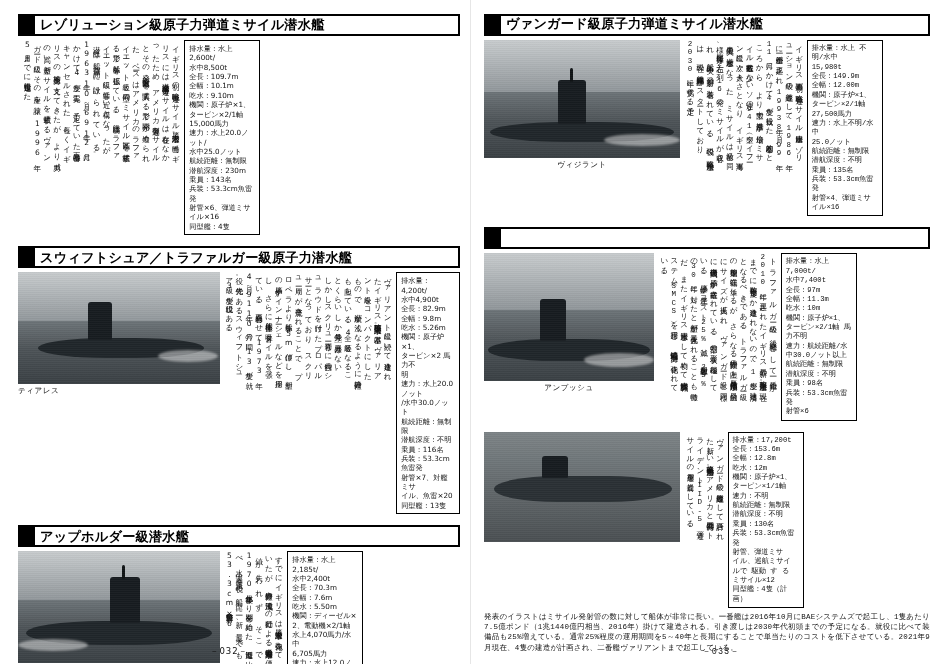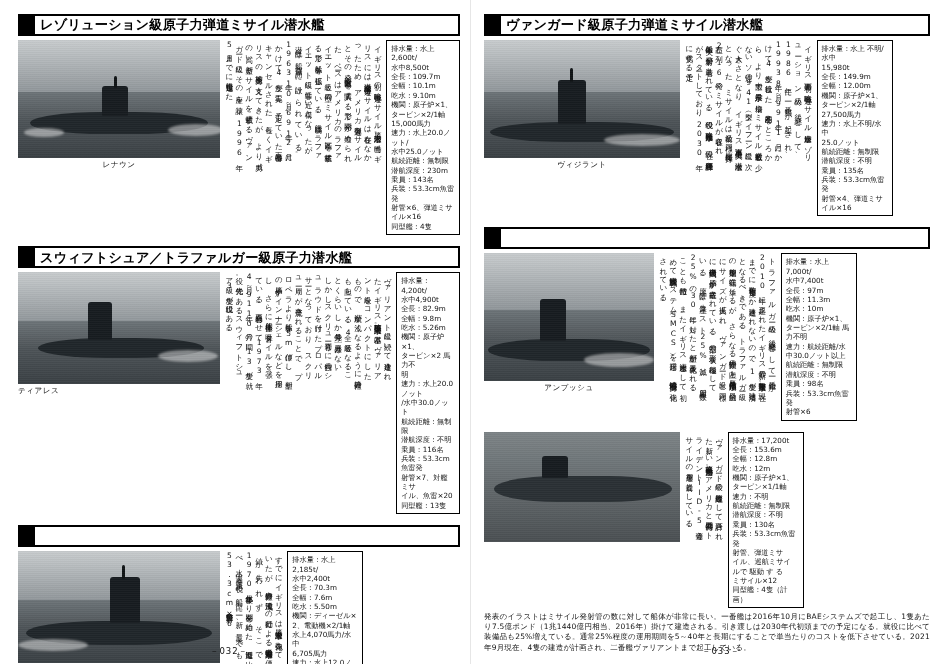--- a/index.html
+++ b/index.html
@@ -6,21 +6,21 @@
   body{
     width:940px;height:664px;
     background:#ffffff;
     font-family:"DejaVu Sans","Liberation Sans",sans-serif;
     color:#111;
     overflow:hidden;
   }
   .page{position:relative;width:940px;height:664px;display:flex;}
   .sheet{position:relative;width:470px;height:664px;box-sizing:border-box;padding:14px 16px 0 16px;}
   .sheet.left{padding-left:18px;padding-right:10px;}
-  .sheet.right{padding-left:14px;padding-right:10px;}
+  .sheet.right{padding-left:14px;padding-right:10px;font-family:Liberation Mono, monospace;}
   .gutter{position:absolute;left:470px;top:0;width:1px;height:664px;background:#e6e6e6;}
 
   .article{position:relative;margin-bottom:11px;}
 
   .title-bar{
     display:flex;align-items:stretch;
     border:2px solid #000;
     height:22px;
     box-sizing:border-box;
     margin-bottom:4px;
@@ -103,33 +103,20 @@
 <div class="page">
 
   <div class="sheet left">
 
     <div class="article">
       <div class="title-bar">
         <div class="blk"></div>
         <div class="ttl">レゾリューション級原子力弾道ミサイル潜水艦</div>
       </div>
       <div class="body-row">
-        <div class="photo-col">
-          <div class="photo" style="width:202px;height:118px;">
-            <div class="sky"></div>
-            <div class="sea"></div>
-            <div class="hull" style="left:12px;top:72px;width:178px;height:22px;"></div>
-            <div class="sail" style="left:84px;top:46px;width:26px;height:30px;"></div>
-            <div class="sail" style="left:96px;top:36px;width:3px;height:12px;background:#0f1315;"></div>
-            <div class="wake" style="left:150px;top:84px;width:56px;height:12px;"></div>
-            <div class="wake" style="left:6px;top:88px;width:40px;height:9px;"></div>
-            <div class="grain"></div>
-          </div>
-          <div class="caption">レナウン</div>
-        </div>
         <div class="desc">イギリス初の戦略弾道ミサイル原子力潜水艦。当時イギリスには潜水艦発射弾道ミサイルは存在しなかったため、アメリカ製弾道ミサイルとその発射・投射区画を購入する形で開発が進められた。ベースはアメリカのラファイエット級と同型のミサイル区画を搭載する形で船体を拡張している。艦橋はラファイエット級に非常に近い構となったが、潜航は船首側面に設けられている。1963年10月～69年12月にかけて4隻が完工し、予定していた五番艦はキャンセルされた。長らくイギリスの核抑止力を支えてきたが、より威力の高い新型ミサイルを搭載するヴァンガード級にその座を譲り、1996年5月までに全艦退役した。</div>
         <div class="spec">
           <div>排水量：水上2,600t/</div>
           <div>水中8,500t</div>
           <div>全長：109.7m</div>
           <div>全幅：10.1m</div>
           <div>吃水：9.10m</div>
           <div>機関：原子炉×1、</div>
           <div>タービン×2/1軸</div>
           <div>15,000馬力</div>
@@ -182,20 +169,21 @@
           <div>射管×7、対艦ミサ</div>
           <div>イル、魚雷×20</div>
           <div>同型艦：13隻</div>
         </div>
       </div>
     </div>
 
     <div class="article">
       <div class="title-bar">
         <div class="blk"></div>
+        <div class="ttl">アップホルダー級潜水艦</div>
       </div>
       <div class="body-row">
         <div class="photo-col">
           <div class="photo" style="width:202px;height:112px;">
             <div class="sky"></div>
             <div class="sea"></div>
             <div class="hull" style="left:8px;top:70px;width:186px;height:24px;"></div>
             <div class="sail" style="left:92px;top:26px;width:30px;height:46px;"></div>
             <div class="sail" style="left:104px;top:14px;width:3px;height:14px;background:#0f1315;"></div>
             <div class="wake" style="left:0px;top:88px;width:70px;height:12px;"></div>

